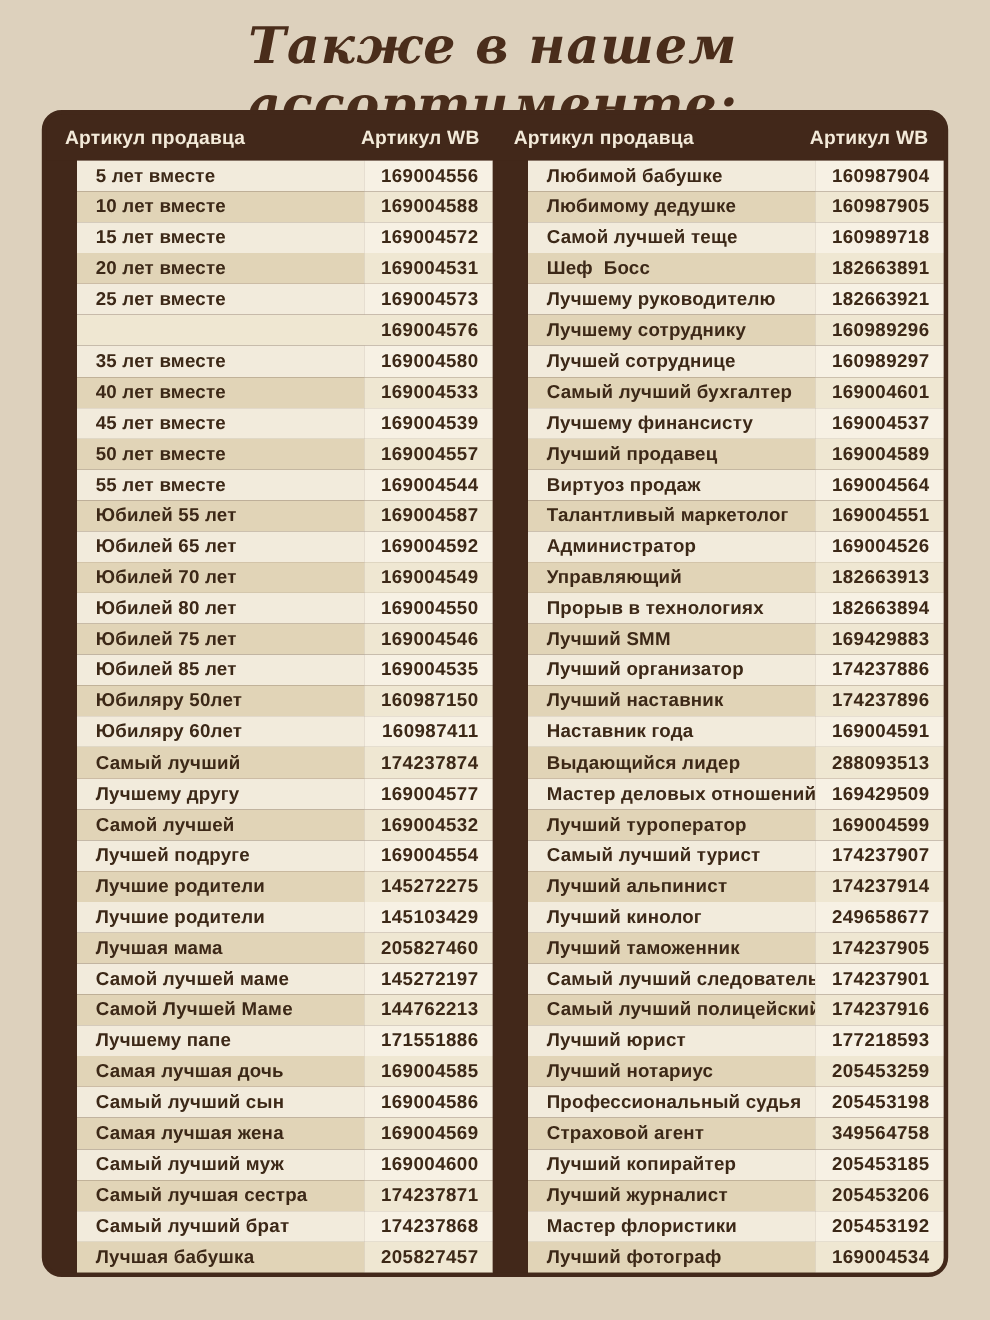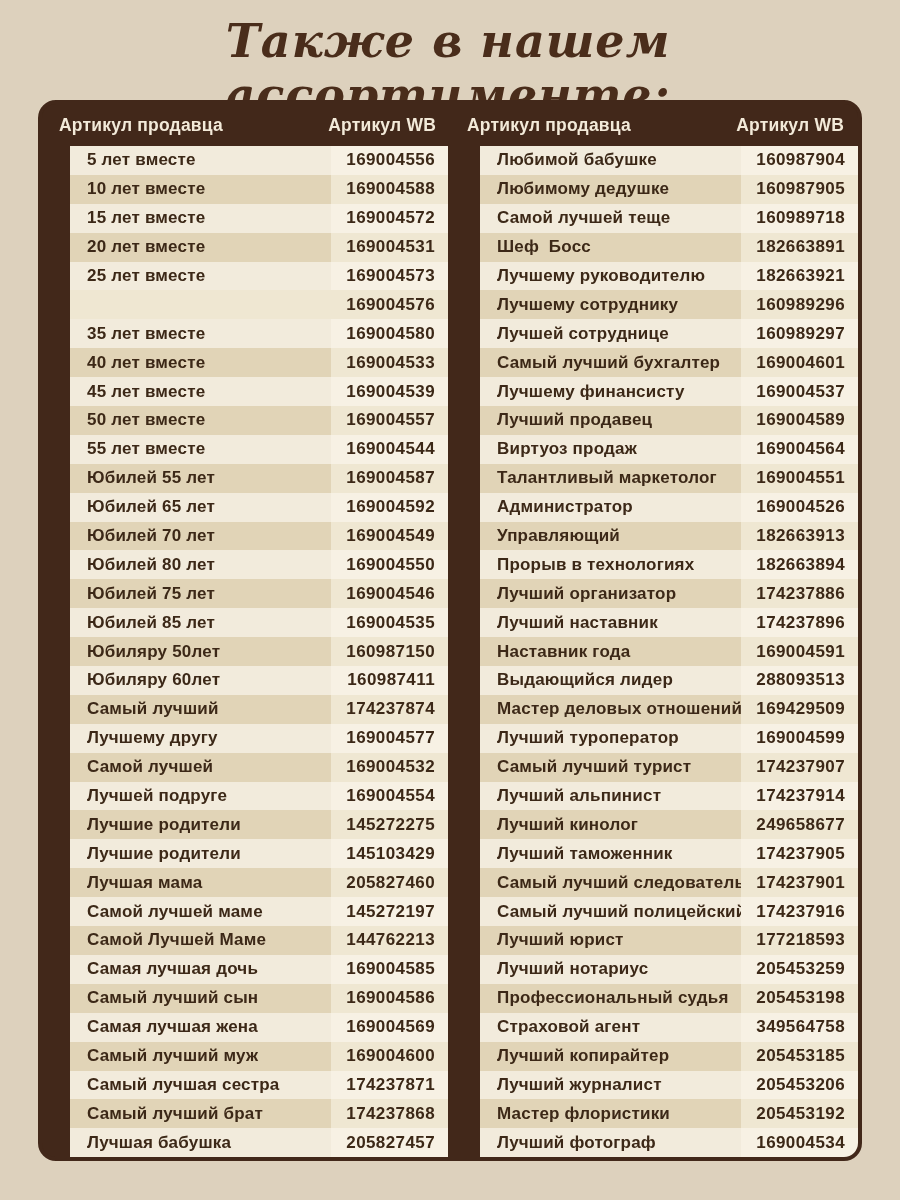--- a/index.html
+++ b/index.html
@@ -223,20 +223,24 @@
         </div>
         <div class="row">
           <div class="cell name">Самой лучшей маме</div>
           <div class="cell num">145272197</div>
         </div>
         <div class="row">
           <div class="cell name">Самой Лучшей Маме</div>
           <div class="cell num">144762213</div>
         </div>
         <div class="row">
+          <div class="cell name">Лучшему папе</div>
+          <div class="cell num">171551886</div>
+        </div>
+        <div class="row">
           <div class="cell name">Самая лучшая дочь</div>
           <div class="cell num">169004585</div>
         </div>
         <div class="row">
           <div class="cell name">Самый лучший сын</div>
           <div class="cell num">169004586</div>
         </div>
         <div class="row">
           <div class="cell name">Самая лучшая жена</div>
           <div class="cell num">169004569</div>
@@ -312,20 +316,24 @@
           <div class="cell name">Администратор</div>
           <div class="cell num">169004526</div>
         </div>
         <div class="row">
           <div class="cell name">Управляющий</div>
           <div class="cell num">182663913</div>
         </div>
         <div class="row">
           <div class="cell name">Прорыв в технологиях</div>
           <div class="cell num">182663894</div>
+        </div>
+        <div class="row">
+          <div class="cell name">Лучший SMM</div>
+          <div class="cell num">169429883</div>
         </div>
         <div class="row">
           <div class="cell name">Лучший организатор</div>
           <div class="cell num">174237886</div>
         </div>
         <div class="row">
           <div class="cell name">Лучший наставник</div>
           <div class="cell num">174237896</div>
         </div>
         <div class="row">

